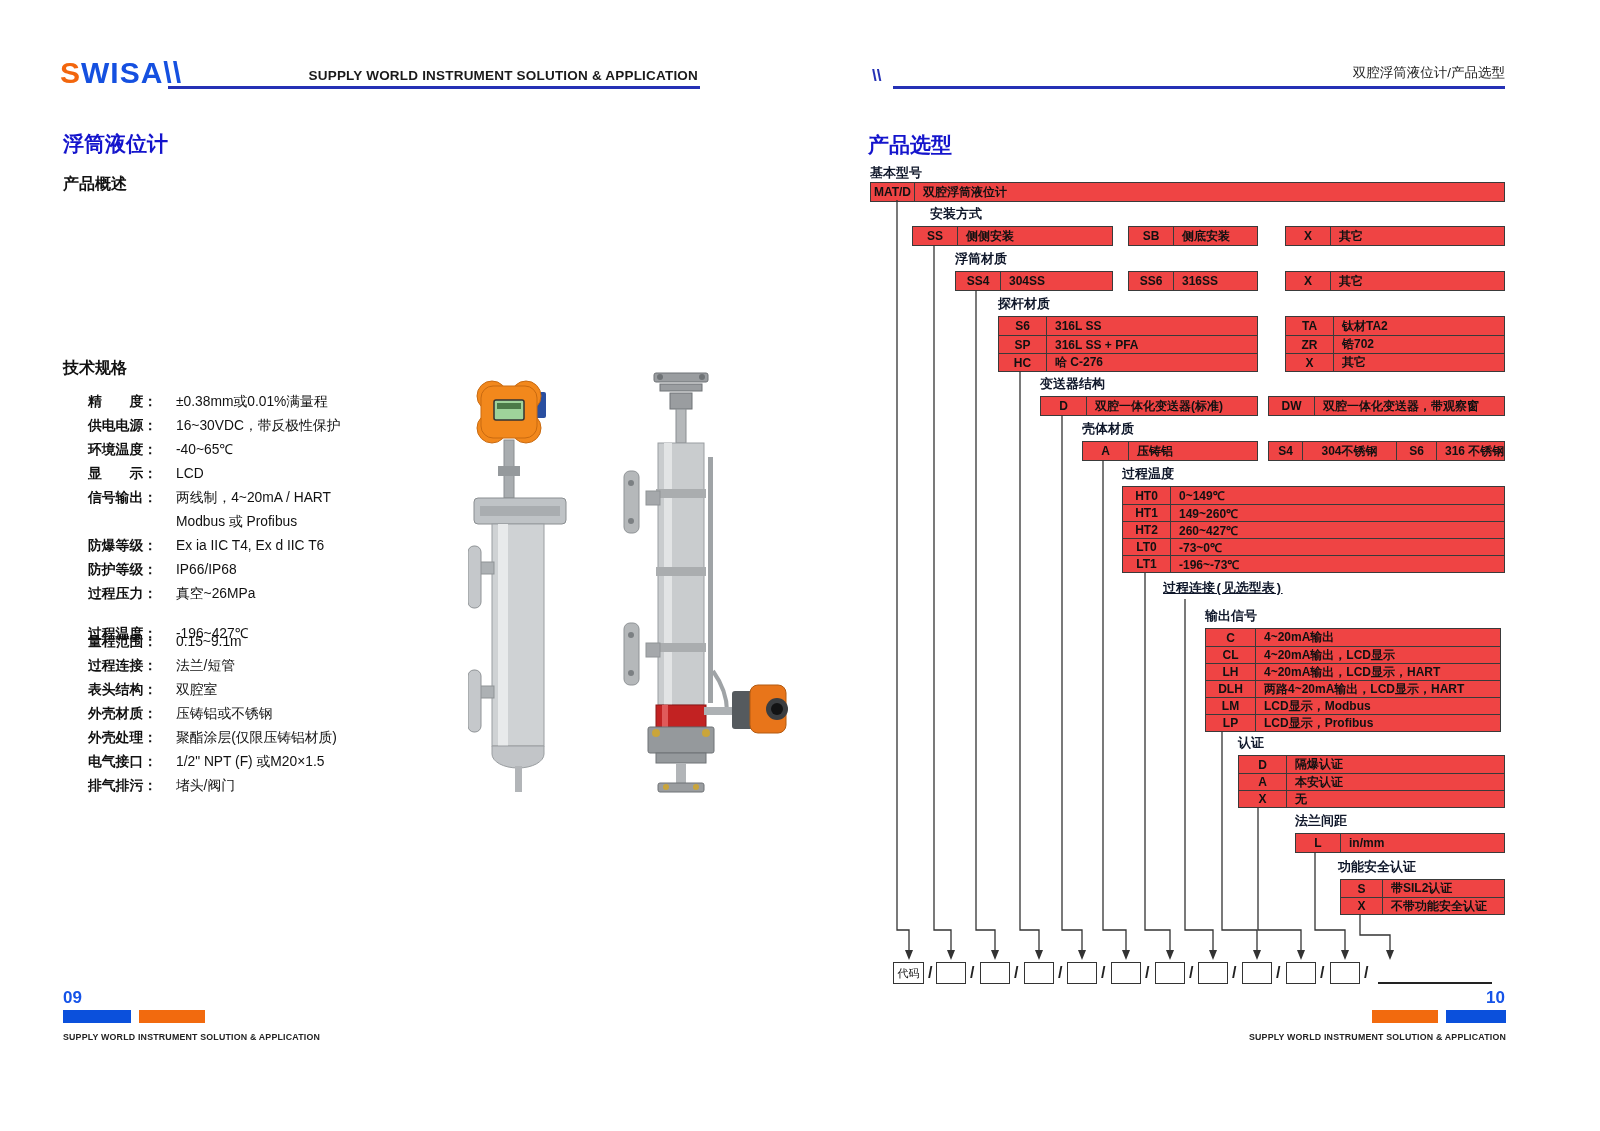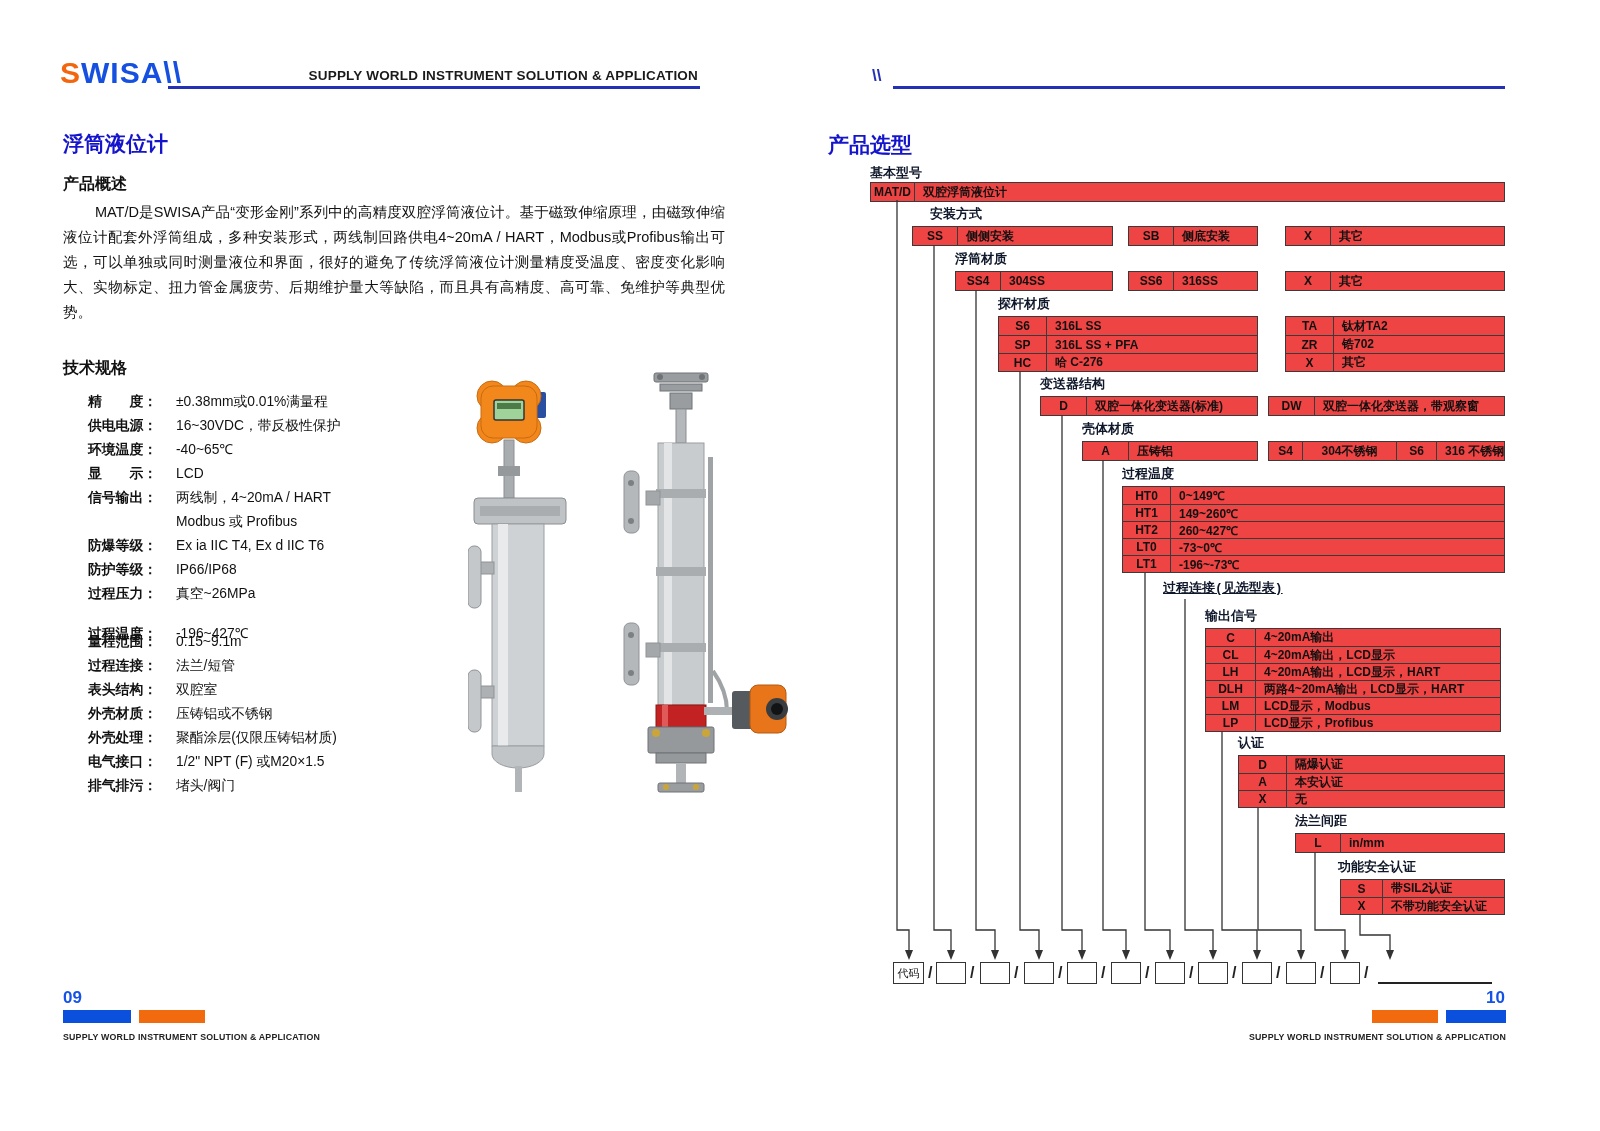--- a/index.html
+++ b/index.html
@@ -48,21 +48,20 @@
 <div id="canvas">
 
   <div class="abs" style="left:60px;top:58px;">
     <span class="logo"><span class="s">S</span><span class="rest">WISA</span><span class="sl">\\</span></span>
   </div>
   <div class="abs tagline" style="left:300px;top:68px;width:398px;text-align:right;">SUPPLY WORLD INSTRUMENT SOLUTION &amp; APPLICATION</div>
   <div class="abs hrule" style="left:168px;top:86px;width:532px;"></div>
 
   <div class="abs page-title" style="left:63px;top:130px;">浮筒液位计</div>
   <div class="abs sec-head" style="left:63px;top:174px;">产品概述</div>
-  <div class="abs overview" style="left:63px;top:200px;width:662px;">MAT/D是SWISA产品“变形金刚”系列中的高精度双腔浮筒液位计。基于磁致伸缩原理，由磁致伸缩液位计配套外浮筒组成，多种安装形式，两线制回路供电4~20mA / HART，Modbus或Profibus输出可选，可以单独或同时测量液位和界面，很好的避免了传统浮筒液位计测量精度受温度、密度变化影响大、实物标定、扭力管金属疲劳、后期维护量大等缺陷，而且具有高精度、高可靠、免维护等典型优势。</div>
 
   <div class="abs sec-head" style="left:63px;top:358px;">技术规格</div>
   <div class="abs" id="specs-list" style="left:0;top:0;width:1px;height:1px;">
       <div class="spec-row" style="top: 390px;"><span class="lab">精　　度：</span><span class="val">±0.38mm或0.01%满量程</span></div>
       <div class="spec-row" style="top: 414px;"><span class="lab">供电电源：</span><span class="val">16~30VDC，带反极性保护</span></div>
       <div class="spec-row" style="top: 438px;"><span class="lab">环境温度：</span><span class="val">-40~65℃</span></div>
       <div class="spec-row" style="top: 462px;"><span class="lab">显　　示：</span><span class="val">LCD</span></div>
       <div class="spec-row" style="top: 486px;"><span class="lab">信号输出：</span><span class="val">两线制，4~20mA / HART</span></div>
       <div class="spec-row" style="top: 510px;"><span class="lab"></span><span class="val">Modbus 或 Profibus</span></div>
       <div class="spec-row" style="top: 534px;"><span class="lab">防爆等级：</span><span class="val">Ex ia IIC T4, Ex d IIC T6</span></div>
@@ -151,23 +150,24 @@
     <circle cx="181" cy="338" r="11" fill="#3a3d40"></circle>
       <circle cx="181" cy="338" r="6" fill="#121314"></circle>
   </svg>
 
   <div class="abs pgnum" style="left:63px;top:988px;">09</div>
   <div class="fbar" style="left:63px;top:1010px;width:68px;background:#0b50dc;"></div>
   <div class="fbar" style="left:139px;top:1010px;width:66px;background:#f26a0e;"></div>
   <div class="abs ftag" style="left:63px;top:1032px;">SUPPLY WORLD INSTRUMENT SOLUTION &amp; APPLICATION</div>
 
   <div class="abs slashmark" style="left:872px;top:66px;">\\</div>
+  <div class="abs breadcrumb" style="left:1100px;top:64px;width:405px;text-align:right;">双腔浮筒液位计/产品选型</div>
   <div class="abs hrule" style="left:893px;top:86px;width:612px;"></div>
 
-  <div class="abs page-title" style="left:828px;top:131px;">产品选型</div>
+  <div class="abs page-title" style="left:868px;top:131px;">产品选型</div>
 
   <div id="selection">
       <div class="grp-label" style="left: 870px; top: 166px;">基本型号</div>
       <div class="sel-table" style="left: 870px; top: 182px; width: 635px;">
         <div class="sel-row" style="height: 18px;">
           <span class="sel-cell code" style="width: 44px;">MAT/D</span>
           <span class="sel-cell desc">双腔浮筒液位计</span>
         </div>
       </div>
       <div class="grp-label" style="left: 930px; top: 207px;">安装方式</div>

